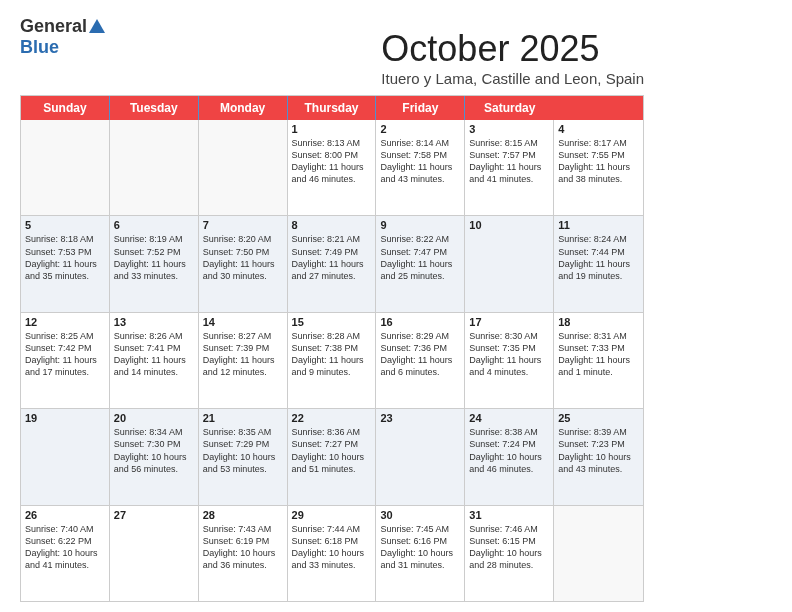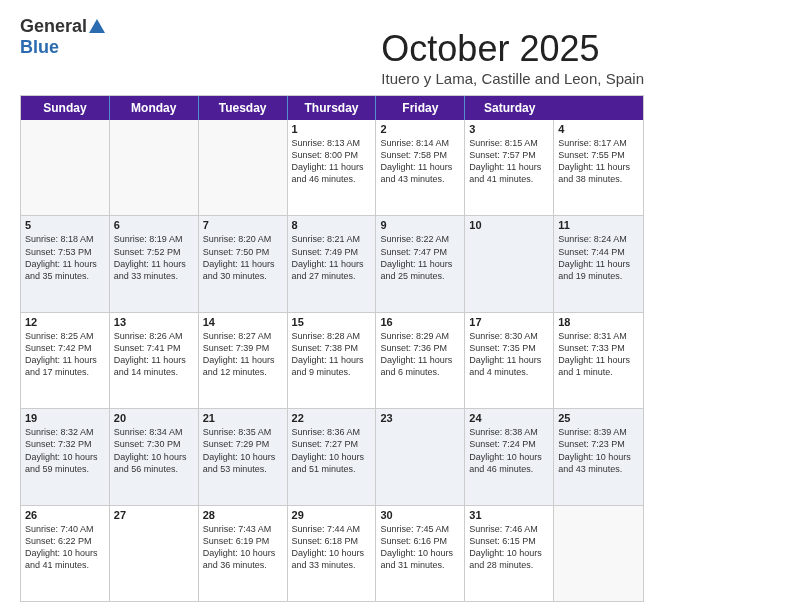--- a/index.html
+++ b/index.html
@@ -66,21 +66,21 @@
     }
     .calendar {
       flex: 1;
       display: flex;
       flex-direction: column;
       border: 1px solid #ccc;
     }
     .cal-header {
       display: grid;
       grid-template-columns: repeat(7, 1fr);
-      background: #4c1d95;
+      background: #ef4444;
     }
     .cal-header-cell {
       color: #fff;
       font-size: 12px;
       font-weight: bold;
       padding: 5px 4px;
       text-align: center;
       border-right: 1px solid #5090cf;
     }
     .cal-header-cell:last-child { border-right: none; }
@@ -135,22 +135,22 @@
     </div>
     <div class="title-block">
       <div class="month-title">October 2025</div>
       <div class="location">Ituero y Lama, Castille and Leon, Spain</div>
     </div>
   </div>
 
   <div class="calendar">
     <div class="cal-header">
     <div class="cal-header-cell">Sunday</div>
+        <div class="cal-header-cell">Tuesday</div>
         <div class="cal-header-cell">Monday</div>
-        <div class="cal-header-cell">Tuesday</div>
         <div class="cal-header-cell">Thursday</div>
         <div class="cal-header-cell">Friday</div>
         <div class="cal-header-cell">Saturday</div>
       </div>
     <div class="cal-body">
     <div class="cal-row">
           <div class="cal-cell empty"></div>
           <div class="cal-cell empty"></div>
           <div class="cal-cell empty"></div>
           <div class="cal-cell">
@@ -259,23 +259,20 @@
           <div class="cal-cell">
             <div class="day-num">18</div>
             <div class="cell-text">Sunrise: 8:31 AM
 Sunset: 7:33 PM
 Daylight: 11 hours and 1 minute.</div>
           </div>
         </div>
         <div class="cal-row alt-row">
           <div class="cal-cell">
             <div class="day-num">19</div>
-            <div class="cell-text">Sunrise: 8:32 AM
-Sunset: 7:32 PM
-Daylight: 10 hours and 59 minutes.</div>
           </div>
           <div class="cal-cell">
             <div class="day-num">20</div>
             <div class="cell-text">Sunrise: 8:34 AM
 Sunset: 7:30 PM
 Daylight: 10 hours and 56 minutes.</div>
           </div>
           <div class="cal-cell">
             <div class="day-num">21</div>
             <div class="cell-text">Sunrise: 8:35 AM

